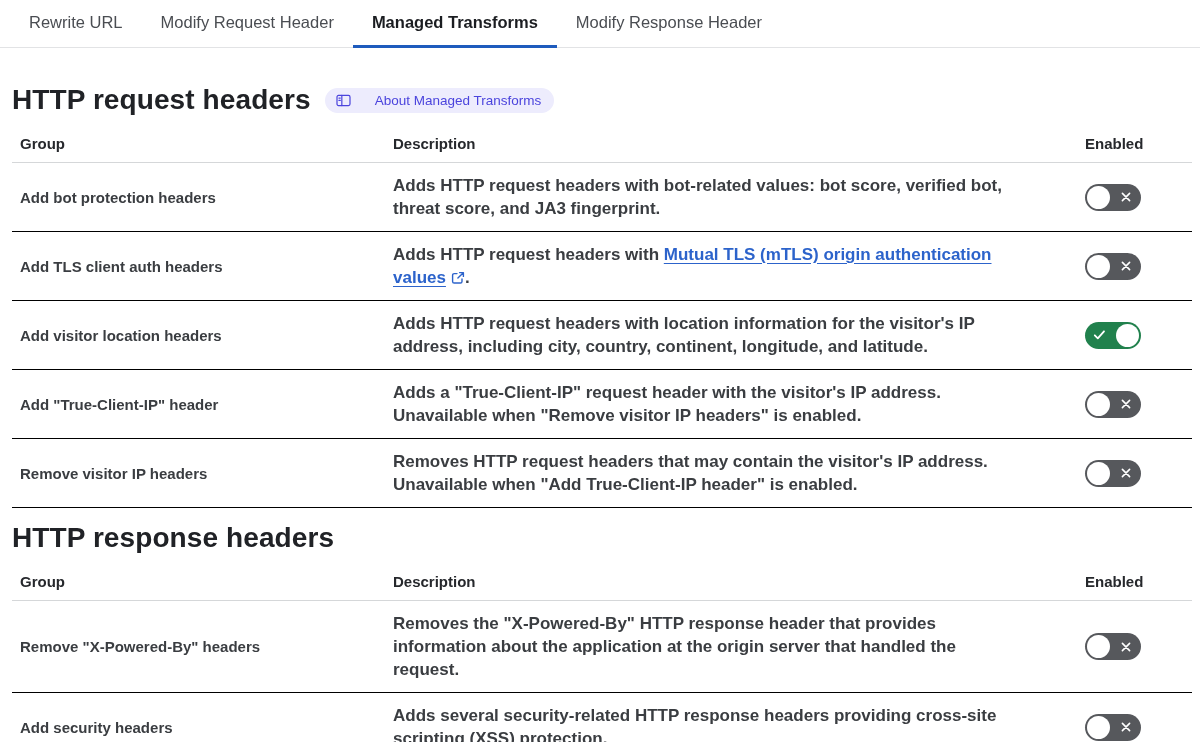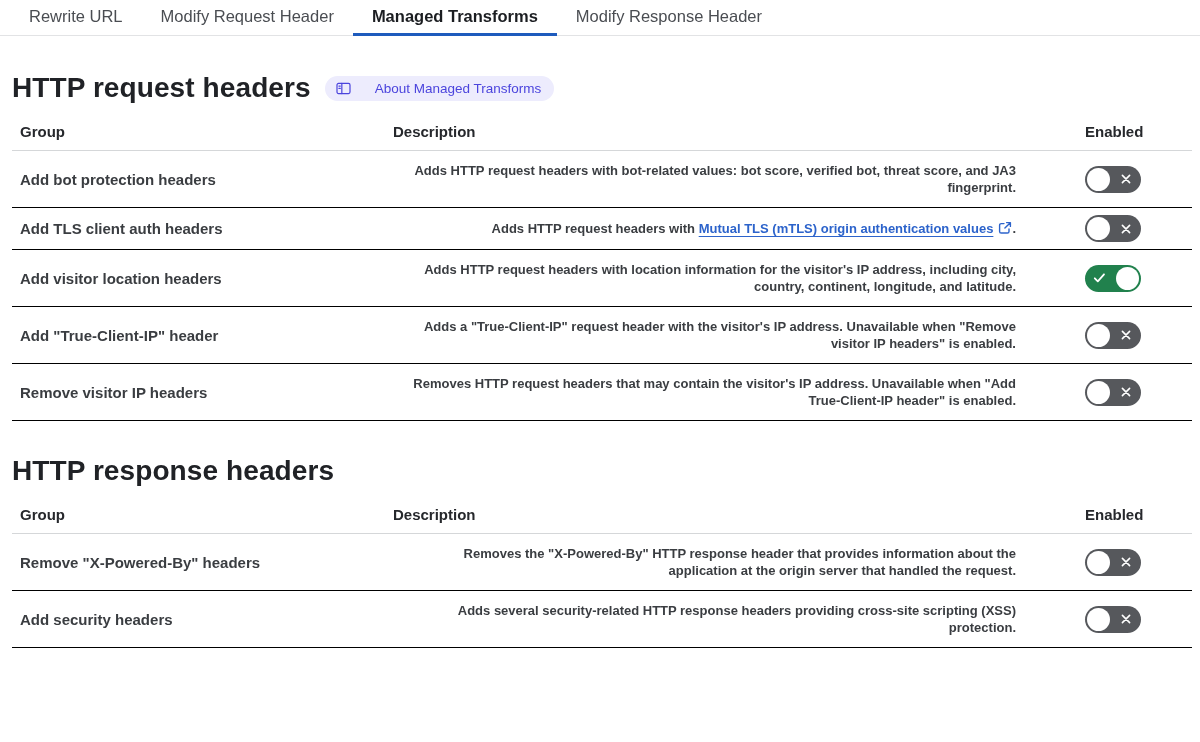--- a/index.html
+++ b/index.html
@@ -1,46 +1,46 @@
 <!DOCTYPE html>
 <html><head>
 <meta charset="utf-8">
 <style>
   * { margin:0; padding:0; box-sizing:border-box; }
   html,body { width:1200px; height:742px; background:#ffffff;
     font-family:"Liberation Sans","DejaVu Sans",sans-serif; color:#3a3d41; }
 
   
   .tabs { display:flex; align-items:stretch; padding-left:10px;
-    border-bottom:1px solid #e2e3e5; height:36px; }
+    border-bottom:1px solid #e2e3e5; height:48px; }
   .tab { appearance:none; background:none; border:none; cursor:pointer;
     font-family:inherit; font-size:16.5px; color:#4a4d52;
     padding:0 19px; border-bottom:3px solid transparent; margin-bottom:-1px;
     display:flex; align-items:center; }
   .tab.active { color:#1b1d21; font-weight:bold; border-bottom-color:#1e5bbd; }
 
   
   .section-head { display:flex; align-items:center; gap:14px;
     margin:38px 8px 0 12px; height:28px; }
-  .section-head.tight { margin-top:36px;text-align:center; }
+  .section-head.tight { margin-top:16px;text-align:center; }
   h2 { font-size:28px; font-weight:bold; color:#202226; letter-spacing:.1px; }
   .badge { display:inline-flex; align-items:center; gap:24px;
     background:#edecfd; color:#4b44dd; text-decoration:none;
     padding:5px 13px 5px 11px; border-radius:14px; font-size:13.5px; cursor:pointer; }
   .badge svg { display:block; }
 
   
   .table { margin:10px 8px 0 12px; }
   .thead, .row { display:grid; grid-template-columns:352px 1fr 107px; align-items:center;gap:29px; }
   .thead { padding:11px 0 10px; border-bottom:1px solid #d5d7d9; }
   .thead > div { font-size:15px; font-weight:bold; color:#26282c; }
   .thead > div:first-child { padding-left:8px; }
   .row { border-bottom:1px solid #000000;font-weight:bold; }
   .group-cell { padding:12px 16px 12px 8px; font-size:15px; color:#3a3d41; }
-  .desc-cell { padding:11px 40px 11px 0; font-size:13px; line-height:17px; color:#3a3d41;text-align:right; }
+  .desc-cell { padding:11px 40px 11px 0; font-size:17px; line-height:23px; color:#3a3d41; }
   .desc-link { color:#2c63cb; text-decoration:underline; text-underline-offset:3px; cursor:pointer; }
   .desc-link svg { vertical-align:-2px; margin-left:5px; }
   .toggle-cell { display:flex; }
 
   
   .toggle { position:relative; width:56px; height:27px; border-radius:14px;
     border:none; cursor:pointer; padding:0; }
   .toggle .knob { position:absolute; top:2px; width:23px; height:23px;
     border-radius:50%; background:#fff; }
   .toggle .glyph { position:absolute; top:50%; transform:translateY(-50%);

